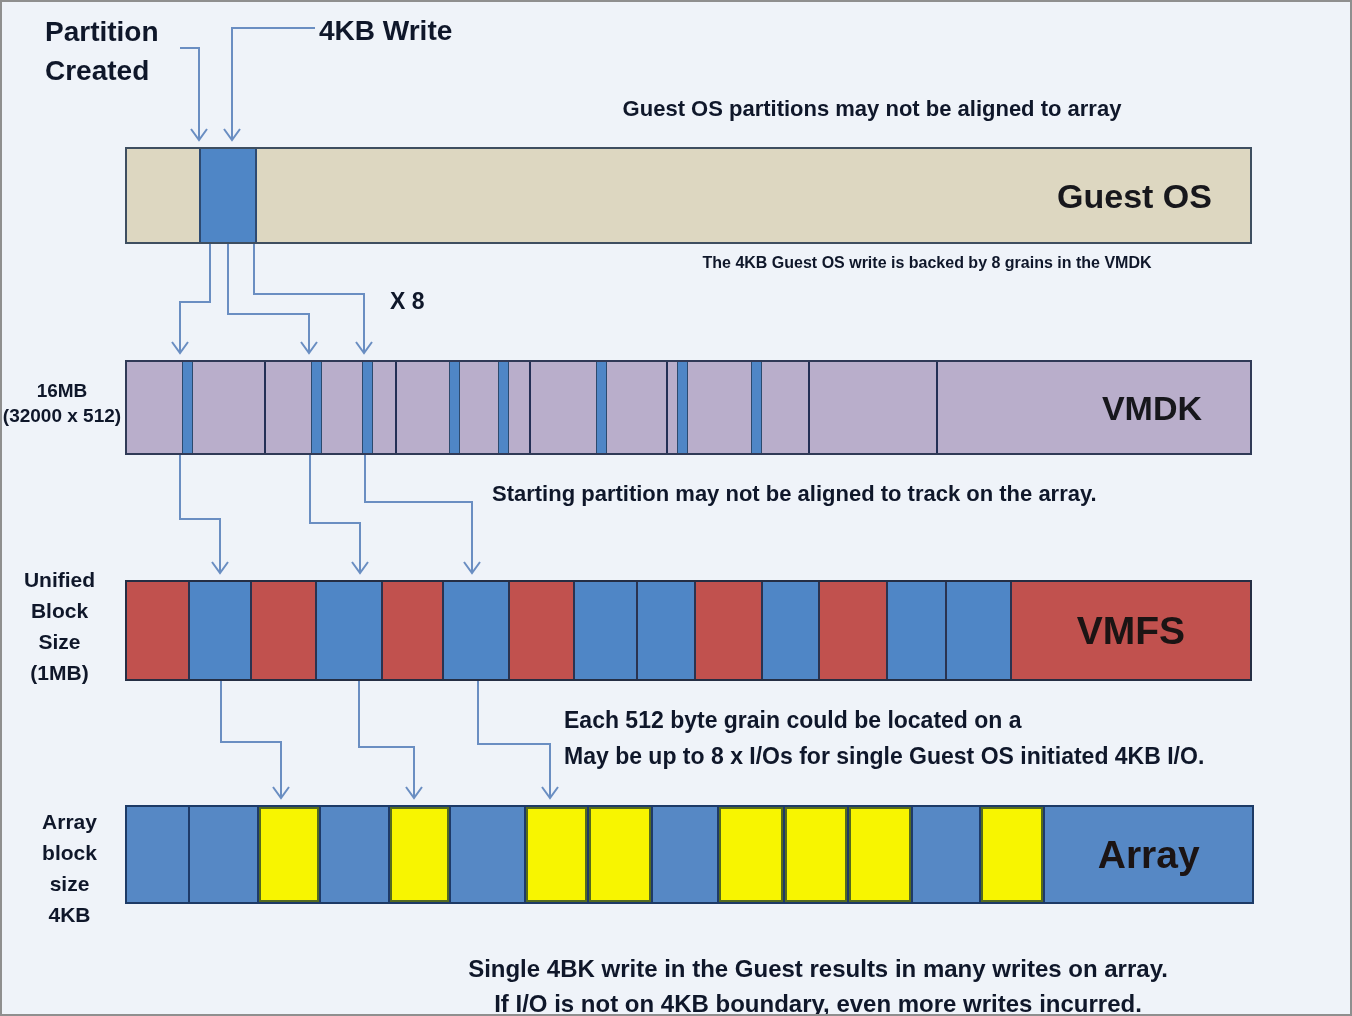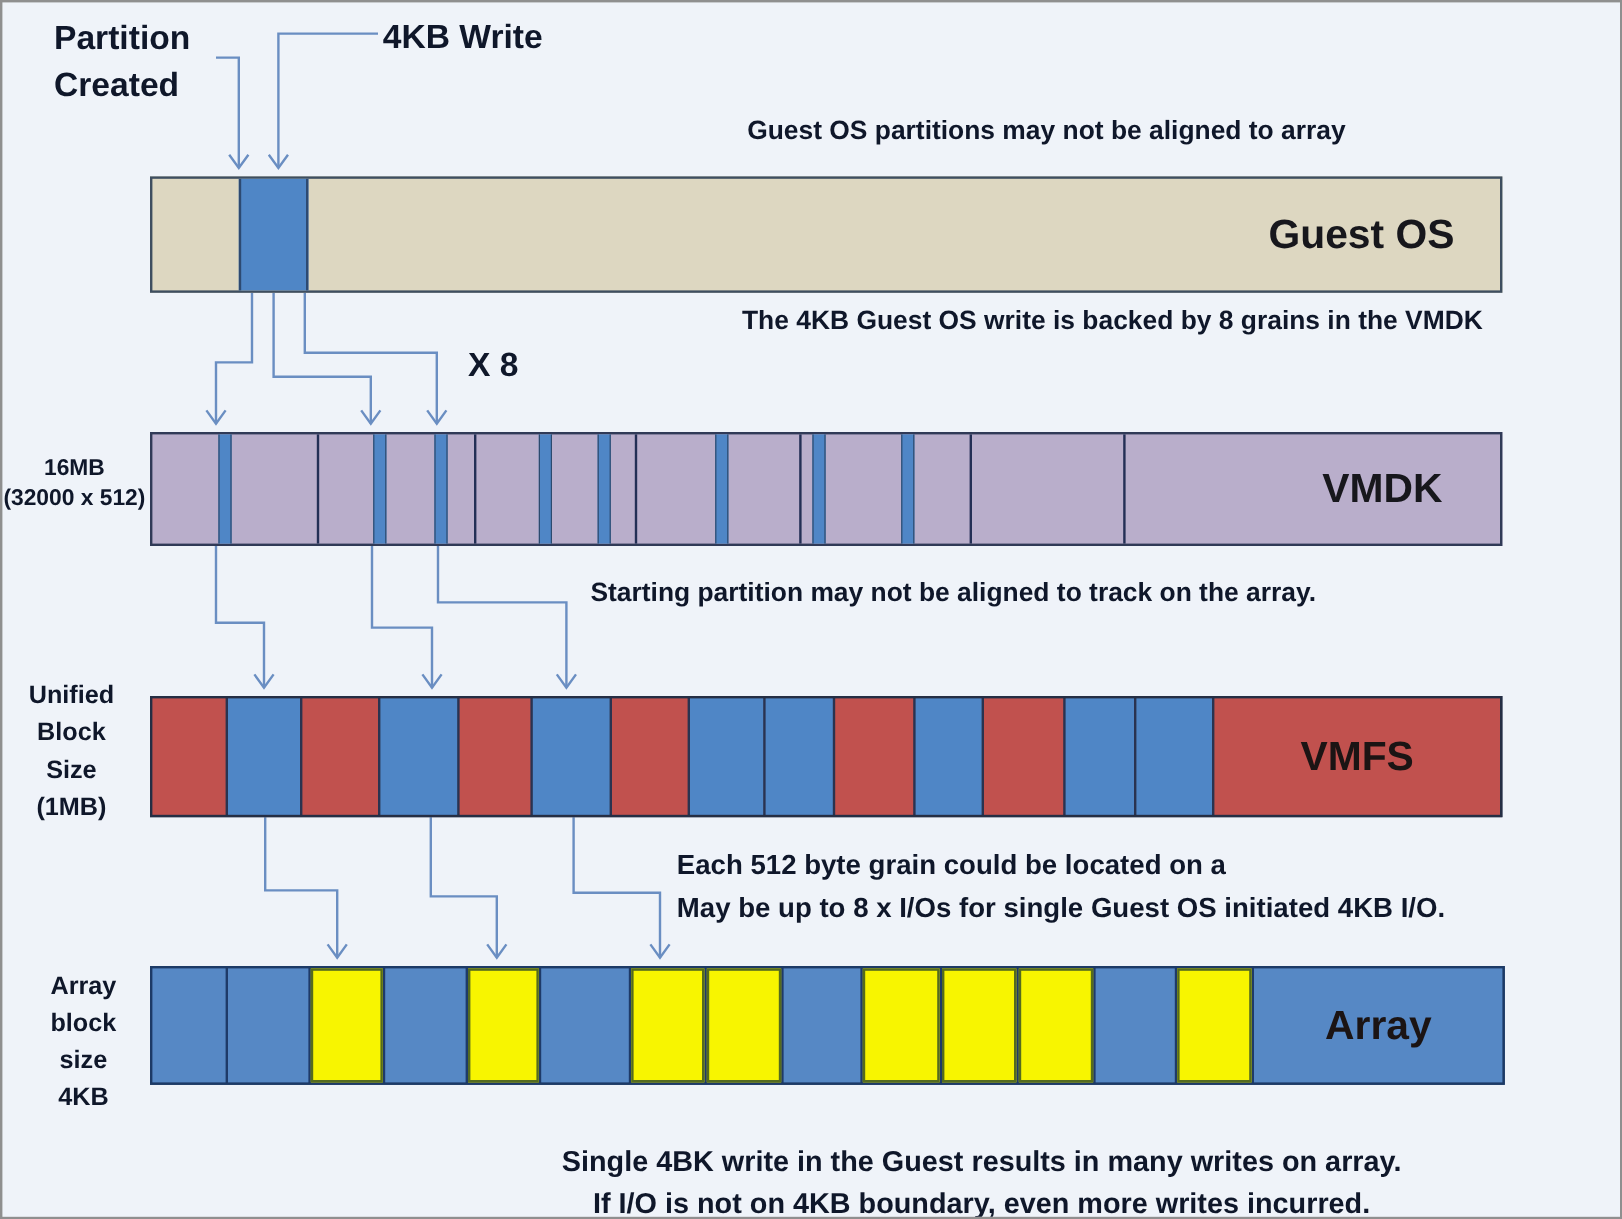--- a/index.html
+++ b/index.html
@@ -23,27 +23,27 @@
   .vmdk-divider{position:absolute;top:0;bottom:0;width:2px;background:#232f55;}
   .vmdk-strip{position:absolute;top:0;bottom:0;width:9px;background:#4f86c6;border-left:1px solid #2c4a6e;border-right:1px solid #2c4a6e;}
   #vmfs-bar{left:123px;top:578px;width:1127px;height:101px;background:#2a3350;border:2px solid #252e44;gap:2px;}
   #array-bar{left:123px;top:803px;width:1129px;height:99px;background:#1e3a68;border:2px solid #1d3a66;gap:2px;}
   .seg{position:relative;flex-basis:0;min-width:0;}
   #vmfs-bar .seg.red{background:#c1514e;}
   #vmfs-bar .seg.blue{background:#4f86c6;}
   #array-bar .seg.blue{background:#5688c5;}
   #array-bar .seg.yellow{background:#f8f500;border:2px solid #556b1e;}
   .seg-label{position:absolute;left:0;right:0;top:50%;transform:translateY(-50%);
-    text-align:center;font-size:34px;font-weight:600;color:#1b1414;}
+    text-align:center;font-size:39px;font-weight:600;color:#1b1414;}
   
   #partition-label{left:43px;top:10px;font-size:28px;line-height:39px;}
   #write-label{left:317px;top:13px;font-size:28px;}
-  #x8-label{left:388px;top:286px;font-size:28px;}
+  #x8-label{left:388px;top:286px;font-size:23px;}
   #top-annotation{left:560px;top:94px;width:620px;font-size:22px;}
-  #guest-note{left:575px;top:252px;width:700px;font-size:22px;}
+  #guest-note{left:575px;top:252px;width:700px;font-size:16px;}
   #vmdk-size-label{left:0px;top:376px;width:120px;font-size:19px;line-height:25px;}
   #vmdk-note{left:490px;top:476px;font-size:22px;line-height:31px;}
   #unified-label{left:5px;top:562px;width:105px;font-size:21px;line-height:31px;}
   #vmfs-note{left:562px;top:700px;font-size:23px;line-height:36px;}
   #array-left-label{left:5px;top:804px;width:125px;font-size:21px;line-height:31px;}
   #bottom-note{left:400px;top:949px;width:832px;font-size:24px;line-height:35px;}
   .note .b{font-weight:700;}
 </style>
 </head>
 <body>

